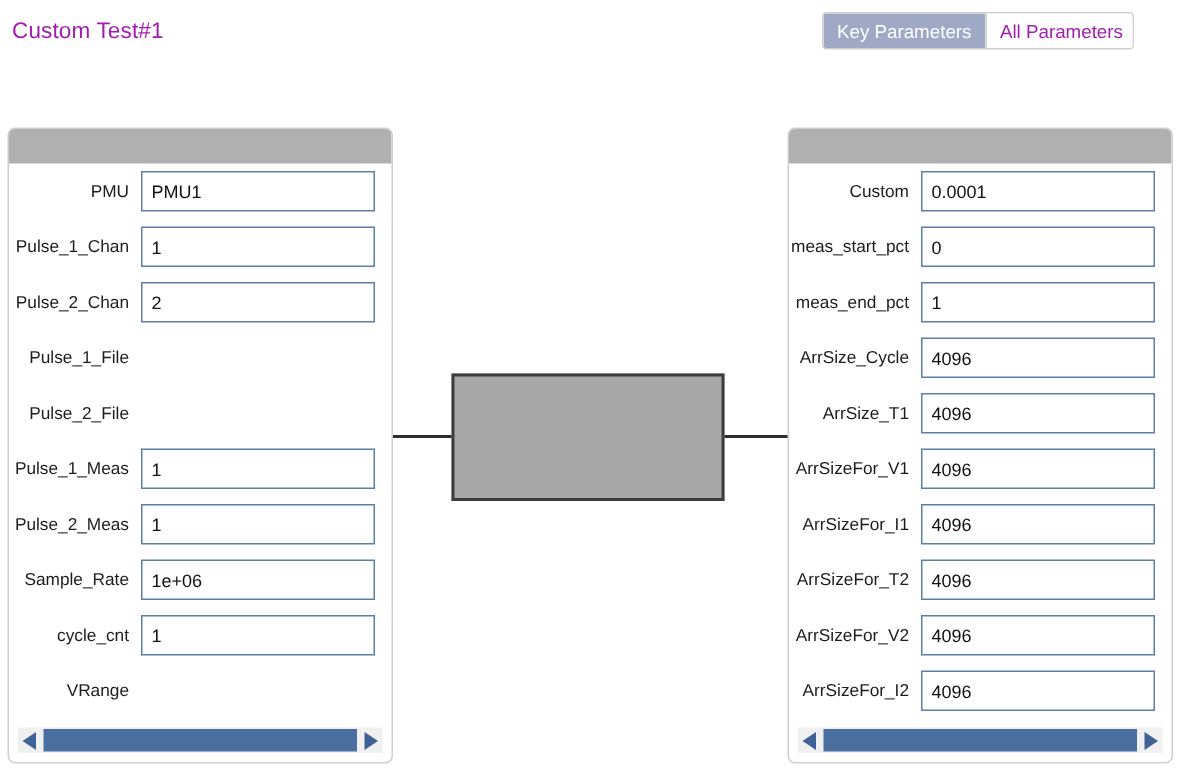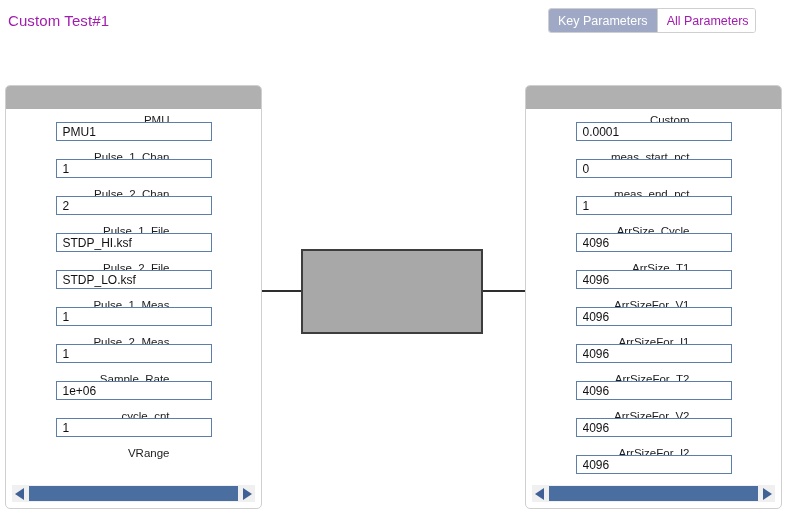--- a/index.html
+++ b/index.html
@@ -88,21 +88,20 @@
     height: 373px;
     padding-top: 4px;
     box-sizing: border-box;
   }
 
   .field-row {
     display: flex;
     align-items: center;
     height: 27px;
     margin-bottom: 10px;
-    flex-direction: column;
   }
   .field-label {
     width: 88px;
     text-align: right;
     padding-right: 8px;
     font-size: 11.5px;
     color: #1c1c1c;
     box-sizing: border-box;
     white-space: nowrap;
     overflow: hidden;
@@ -214,25 +213,23 @@
       <div class="field-row">
         <div class="field-label">Pulse_1_Chan</div>
         <input class="field-input" type="text" value="1" style="">
       </div>
       <div class="field-row">
         <div class="field-label">Pulse_2_Chan</div>
         <input class="field-input" type="text" value="2" style="">
       </div>
       <div class="field-row">
         <div class="field-label">Pulse_1_File</div>
-        <input class="field-input" type="text" value="STDP_HI.ksf" style="">
       </div>
       <div class="field-row">
         <div class="field-label">Pulse_2_File</div>
-        <input class="field-input" type="text" value="STDP_LO.ksf" style="">
       </div>
       <div class="field-row">
         <div class="field-label">Pulse_1_Meas</div>
         <input class="field-input" type="text" value="1" style="">
       </div>
       <div class="field-row">
         <div class="field-label">Pulse_2_Meas</div>
         <input class="field-input" type="text" value="1" style="">
       </div>
       <div class="field-row">

